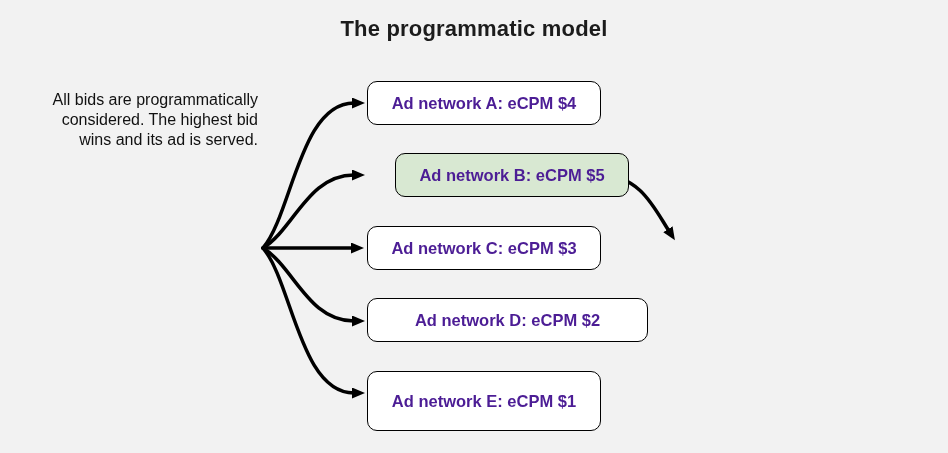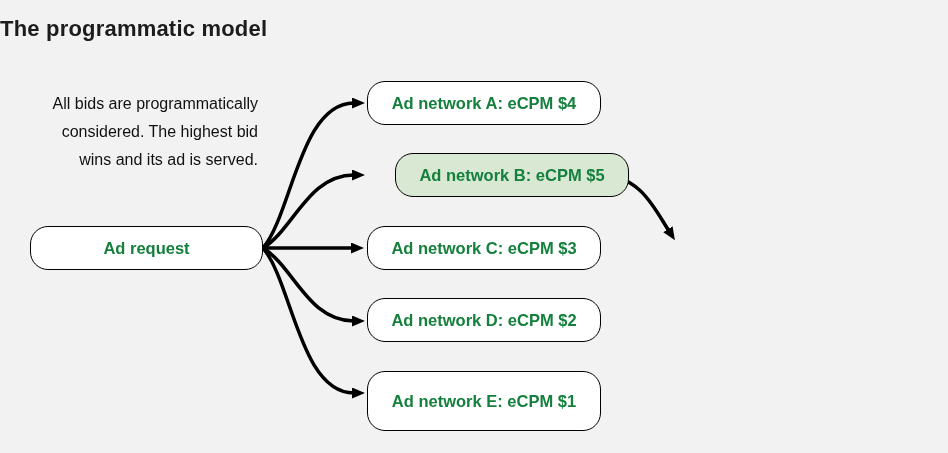--- a/index.html
+++ b/index.html
@@ -12,57 +12,57 @@
     width: 948px;
     height: 453px;
     background: #f2f2f2;
     overflow: hidden;
   }
   .title {
     position: absolute;
     top: 16px;
     left: 0;
     width: 948px;
-    text-align: left;
+    text-align: center;
     font-size: 22px;
     font-weight: bold;
     color: #1c1c1c;
     letter-spacing: 0.2px;
   }
   .description {
     position: absolute;
     top: 90px;
     left: 34px;
     width: 224px;
     text-align: right;
     font-size: 16px;
-    line-height: 28px;
+    line-height: 20px;
     color: #111111;
   }
   .node {
     position: absolute;
     box-sizing: border-box;
     background: #ffffff;
     border: 1.8px solid #000000;
-    border-radius: 18px;
+    border-radius: 10px;
     display: flex;
     align-items: center;
     justify-content: center;
     font-size: 16.5px;
     font-weight: bold;
-    color: #15803d;
+    color: #4c1d95;
     white-space: nowrap;
   }
   .node.green { background: #d8e8d2; }
 
   .node.source  { left: 30px;  top: 226px; width: 233px; height: 44px; }
   .node.net-a   { left: 367px; top: 81px;  width: 234px; height: 44px; }
   .node.net-b   { left: 367px; top: 153px; width: 234px; height: 44px; margin-left: 28px; }
   .node.net-c   { left: 367px; top: 226px; width: 234px; height: 44px; }
-  .node.net-d   { left: 367px; top: 298px; width: 234px; height: 44px; }
+  .node.net-d   { left: 367px; top: 298px; width: 281px; height: 44px; }
   .node.net-e   { left: 367px; top: 371px; width: 234px; height: 60px; }
   .node.winner  { left: 682px; top: 226px; width: 236px; height: 44px; }
 
   svg.arrows {
     position: absolute;
     left: 0;
     top: 0;
     width: 948px;
     height: 453px;
     pointer-events: none;
@@ -90,23 +90,20 @@
       </marker>
     </defs>
     <path class="link" d="M263,248 C292,214 300,103 354,103" marker-end="url(#ah)"></path>
     <path class="link" d="M263,248 C294,229 308,175 354,175" marker-end="url(#ah)"></path>
     <path class="link" d="M263,248 L353,248" marker-end="url(#ah)"></path>
     <path class="link" d="M263,248 C294,267 308,321 354,321" marker-end="url(#ah)"></path>
     <path class="link" d="M263,248 C292,282 300,393 354,393" marker-end="url(#ah)"></path>
     <path class="link" d="M601,175 C640,176 653,206 669,231" marker-end="url(#ah)"></path>
   </svg>
 
-  <div class="node source">
-    <span>Ad request</span>
-  </div>
 
   <div class="node net-a">
     <span>Ad network A: eCPM $4</span>
   </div>
 
   <div class="node net-b green">
     <span>Ad network B: eCPM $5</span>
   </div>
 
   <div class="node net-c">

